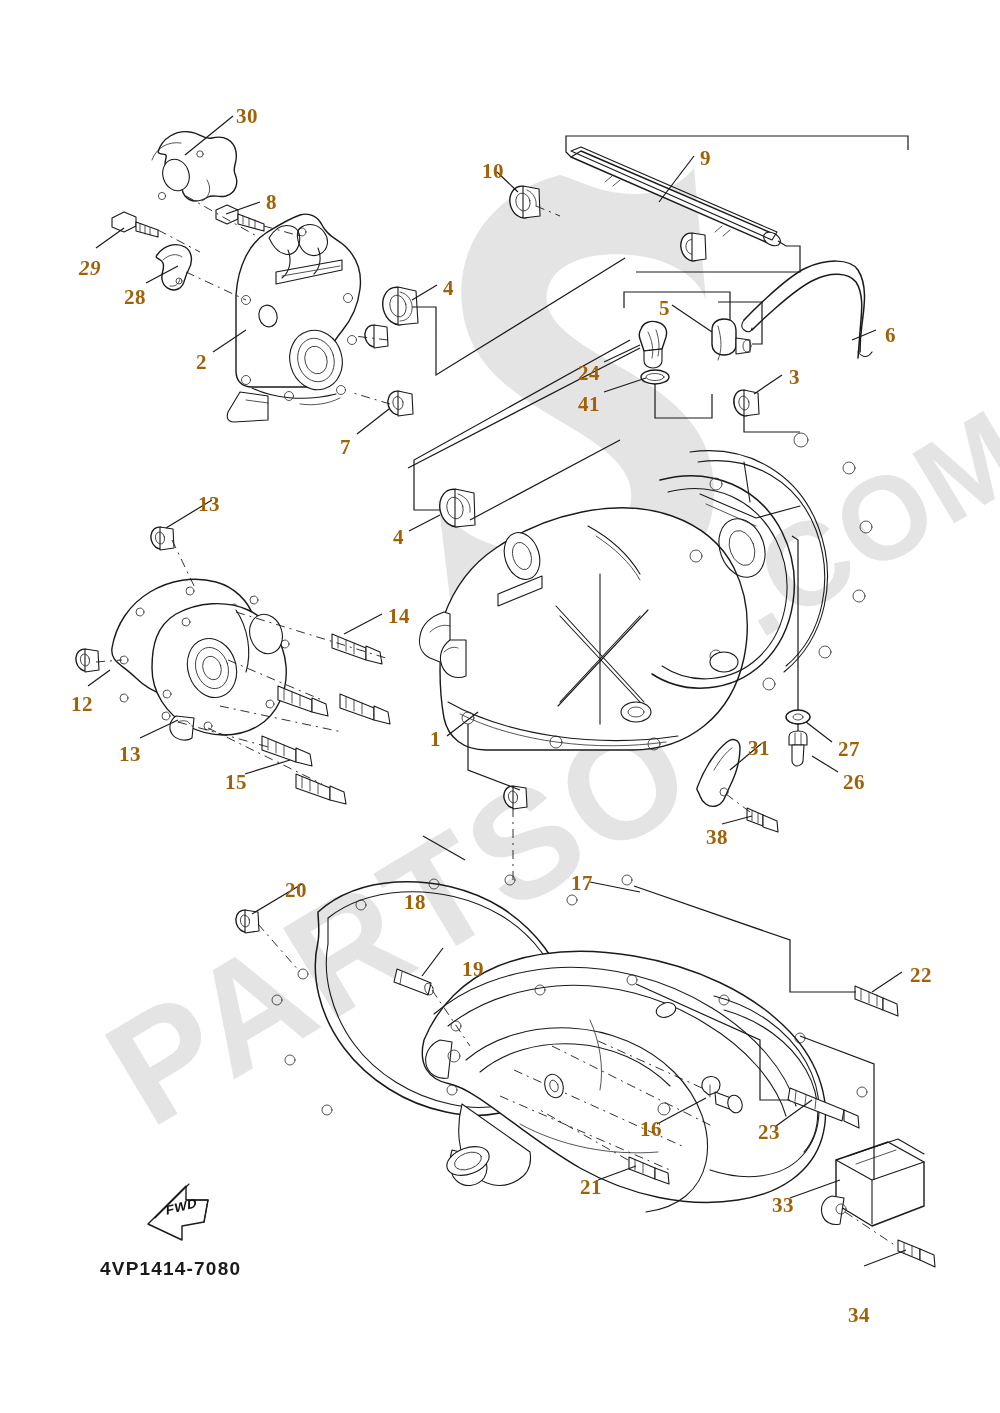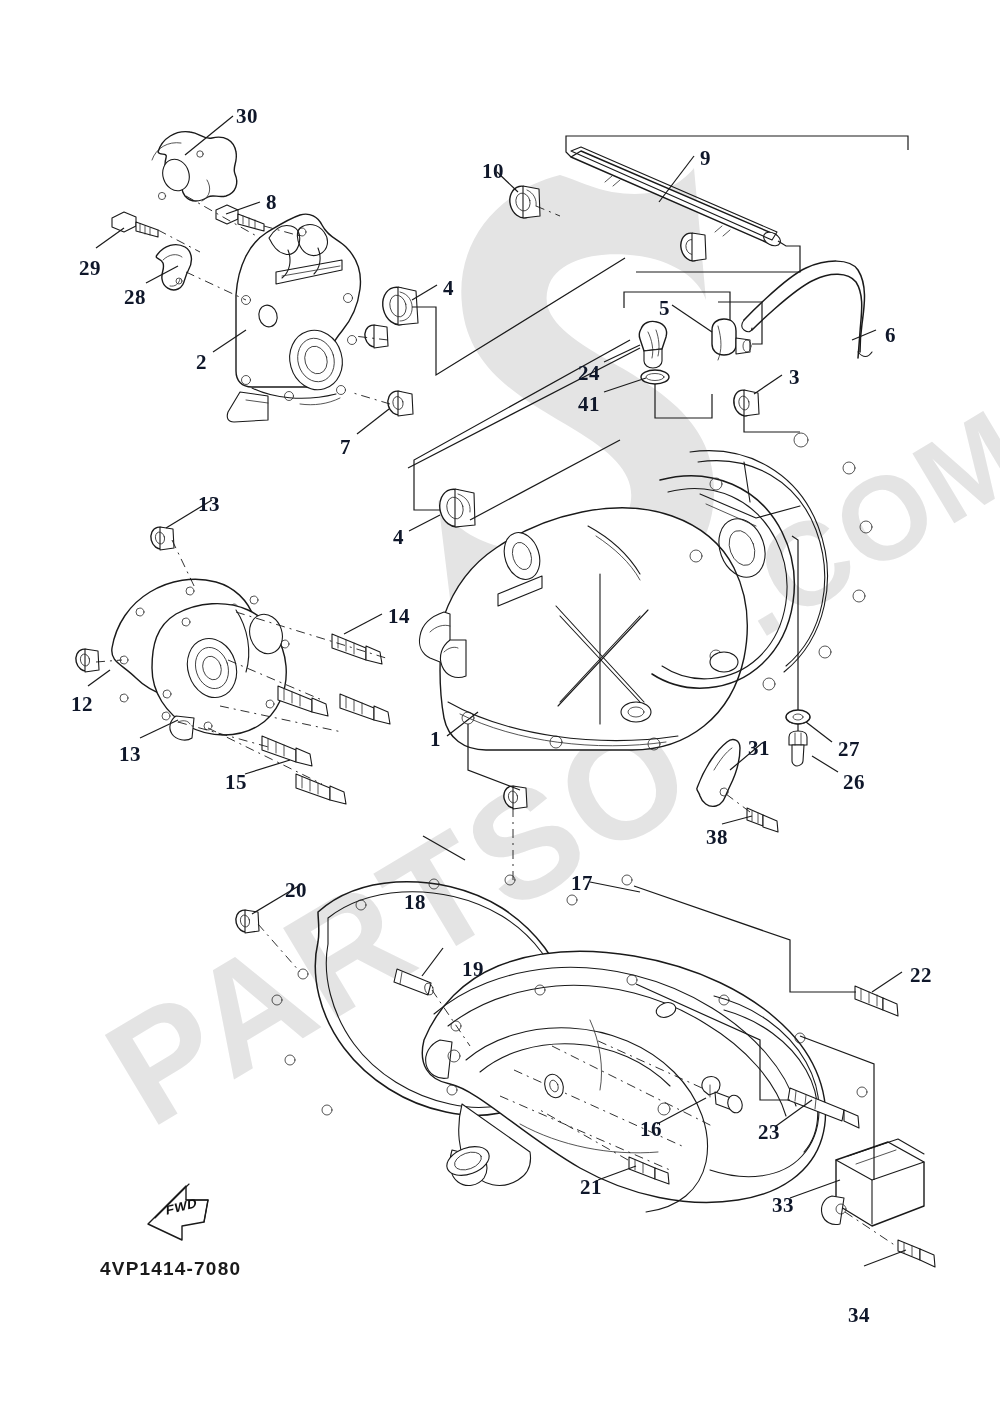--- a/index.html
+++ b/index.html
@@ -7,21 +7,21 @@
     font-family:"Liberation Serif", serif;
     width:1000px;height:1413px;position:relative;overflow:hidden;
   }
   #sheet{position:absolute;left:0;top:0;width:1000px;height:1413px;background:#fff;}
   #art{position:absolute;left:0;top:0;width:1000px;height:1413px;}
   .callout{
     position:absolute;
     font-family:"Liberation Serif", serif;
     font-size:21px;
     font-weight:700;
-    color:#0f172a;
+    color:#a16207;
     letter-spacing:0.5px;
     white-space:nowrap;
     line-height:1;
   }
   #partno{
     position:absolute;left:100px;top:1258px;
     font-family:"Liberation Sans", sans-serif;
     font-size:19px;font-weight:700;color:#1a1a1a;letter-spacing:1.2px;
     white-space:nowrap;
   }
@@ -655,21 +655,21 @@
       <div class="callout" style="left: 462px; top: 936px; margin-top: 23px;">19</div>
       <div class="callout" style="left: 285px; top: 880px;">20</div>
       <div class="callout" style="left: 580px; top: 1177px;">21</div>
       <div class="callout" style="left: 910px; top: 965px;">22</div>
       <div class="callout" style="left: 758px; top: 1122px;">23</div>
       <div class="callout" style="left: 578px; top: 363px;">24</div>
       <div class="callout" style="left: 578px; top: 394px;">41</div>
       <div class="callout" style="left: 843px; top: 772px;">26</div>
       <div class="callout" style="left: 838px; top: 739px;">27</div>
       <div class="callout" style="left: 124px; top: 287px;">28</div>
-      <div class="callout" style="left: 79px; top: 258px;">29</div>
+      <div class="callout" style="left: 79px; top: 258px; font-style: italic;">29</div>
       <div class="callout" style="left: 236px; top: 106px;">30</div>
       <div class="callout" style="left: 748px; top: 738px;">31</div>
       <div class="callout" style="left: 706px; top: 827px;">38</div>
       <div class="callout" style="left: 772px; top: 1195px;">33</div>
       <div class="callout" style="left: 848px; top: 1264px; margin-top: 41px;">34</div>
     </div>
 
 </div>
 
 </body></html>

